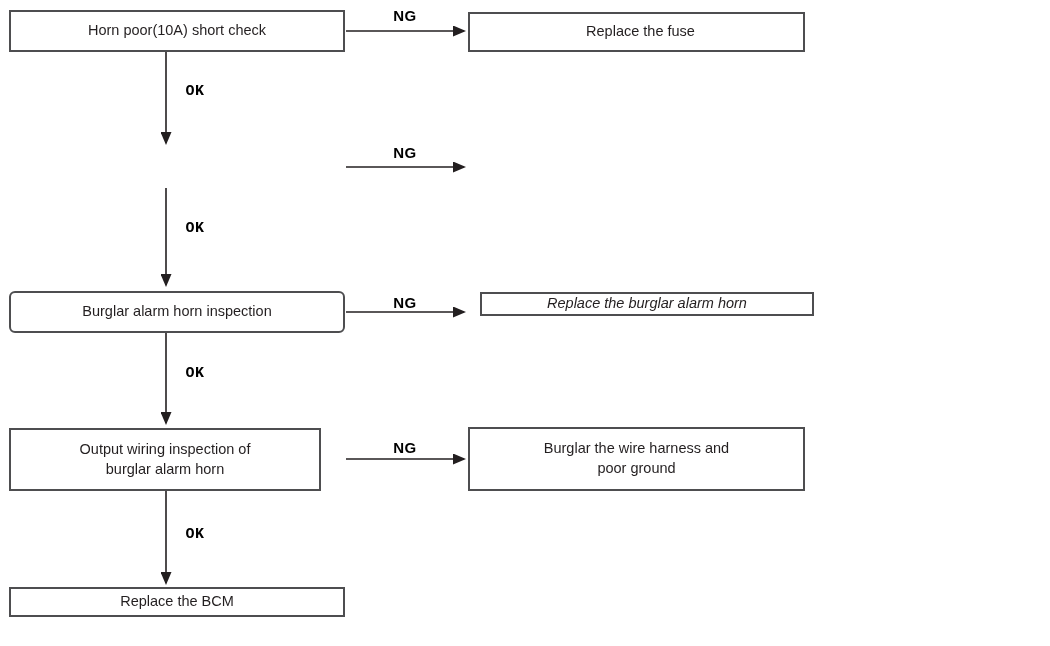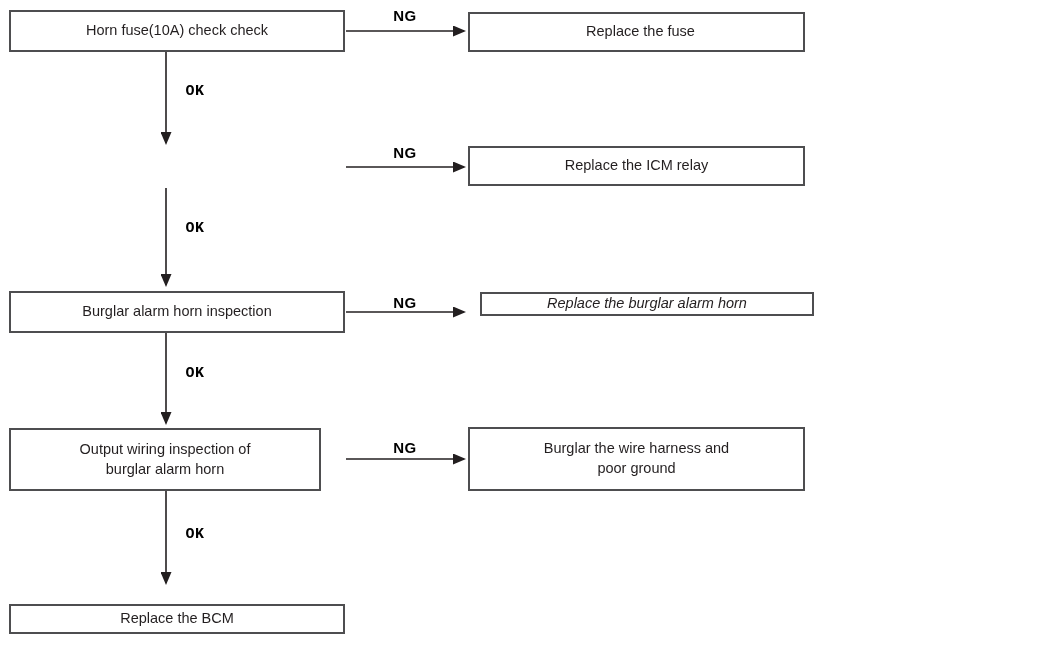--- a/index.html
+++ b/index.html
@@ -49,23 +49,23 @@
     left: 0;
     top: 0;
     width: 1050px;
     height: 646px;
     pointer-events: none;
   }
 
   
   .step-1  { left: 9px;   top: 10px;  width: 336px; height: 42px; }
   .step-2  { left: 9px;   top: 147px; width: 336px; height: 41px; }
-  .step-3  { left: 9px;   top: 291px; width: 336px; height: 42px; }
+  .step-3  { left: 9px;   top: 291px; width: 336px; height: 42px; border-radius: 6px; }
   .step-4  { left: 9px;   top: 428px; width: 312px; height: 63px; }
-  .step-5  { left: 9px;   top: 587px; width: 336px; height: 30px; margin-top: 17px; }
+  .step-5  { left: 9px;   top: 587px; width: 336px; height: 30px; }
 
   
   .action-1 { left: 468px; top: 12px;  width: 337px; height: 40px; padding-left: 8px; }
   .action-2 { left: 468px; top: 146px; width: 337px; height: 40px; }
   .action-3 { left: 480px; top: 292px; width: 334px; height: 24px; font-style: italic; }
   .action-4 { left: 468px; top: 427px; width: 337px; height: 64px; }
 
   
   .ng-1 { left: 383px; top: 7px;   }
   .ng-2 { left: 383px; top: 144px; }
@@ -94,28 +94,27 @@
     <line x1="346" y1="167" x2="464" y2="167" stroke="#231f20" stroke-width="1.6" marker-end="url(#arrowhead)"></line>
     <line x1="346" y1="312" x2="464" y2="312" stroke="#231f20" stroke-width="1.6" marker-end="url(#arrowhead)"></line>
     <line x1="346" y1="459" x2="464" y2="459" stroke="#231f20" stroke-width="1.6" marker-end="url(#arrowhead)"></line>
 
     <line x1="166" y1="52" x2="166" y2="143" stroke="#231f20" stroke-width="1.6" marker-end="url(#arrowhead)"></line>
     <line x1="166" y1="188" x2="166" y2="285" stroke="#231f20" stroke-width="1.6" marker-end="url(#arrowhead)"></line>
     <line x1="166" y1="333" x2="166" y2="423" stroke="#231f20" stroke-width="1.6" marker-end="url(#arrowhead)"></line>
     <line x1="166" y1="491" x2="166" y2="583" stroke="#231f20" stroke-width="1.6" marker-end="url(#arrowhead)"></line>
   </svg>
 
-  <div class="box step-1">Horn fuse(10A) check check</div>
+  <div class="box step-1">Horn poor(10A) short check</div>
   <div class="box step-3">Burglar alarm horn inspection</div>
   <div class="box step-4">Output wiring inspection of
 burglar alarm horn</div>
   <div class="box step-5">Replace the BCM</div>
 
   <div class="box action-1">Replace the fuse</div>
-  <div class="box action-2">Replace the ICM relay</div>
   <div class="box action-3">Replace the burglar alarm horn</div>
   <div class="box action-4">Burglar the wire harness and
 poor ground</div>
 
   <div class="edge-label ng-1">NG</div>
   <div class="edge-label ng-2">NG</div>
   <div class="edge-label ng-3">NG</div>
   <div class="edge-label ng-4">NG</div>
 
   <div class="edge-label ok-label ok-1">OK</div>

